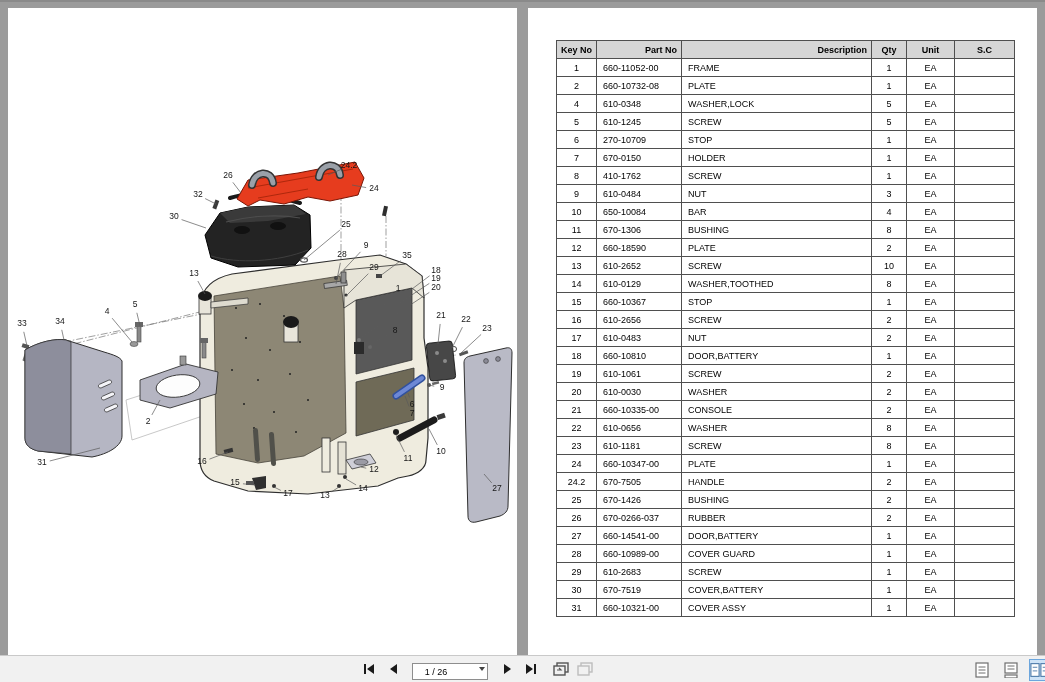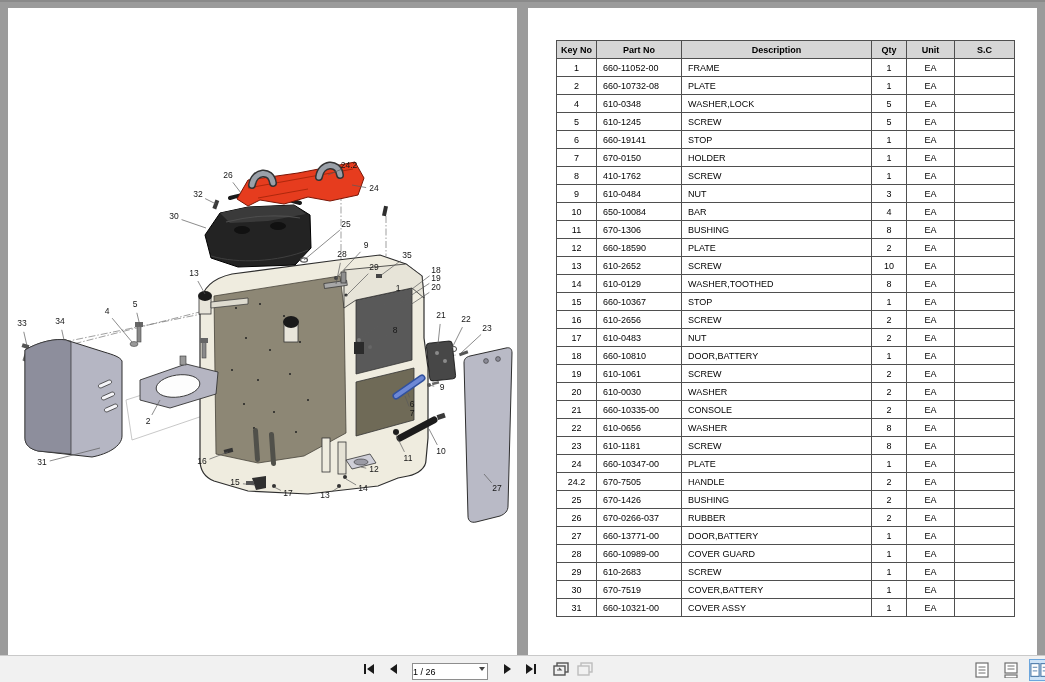--- a/index.html
+++ b/index.html
@@ -10,42 +10,42 @@
 
   .page { position:absolute; top:8px; width:509px; height:647px; background:#ffffff; }
   #left-page  { left:8px; }
   #right-page { left:528px; }
 
   
   .parts-table { position:absolute; left:28px; top:32px; border-collapse:collapse;
     font-size:9px; color:#000; }
   .parts-table th, .parts-table td { border:1px solid #4f4f4f; height:18px; padding:0 4px;
     font-weight:normal; white-space:nowrap; overflow:hidden; }
-  .parts-table th { background:#d6d6d6; font-weight:bold; text-align:center; }
+  .parts-table th { background:#d6d6d6; font-weight:bold; text-align:right; }
   .parts-table th.c, .parts-table td.c { text-align:center; }
   .parts-table td.l { text-align:left; padding-left:6px; }
   col.key  { width:35px; }  col.part { width:85px; }
   col.desc { width:190px; } col.qty  { width:35px; }
   col.unit { width:48px; }  col.sc   { width:60px; }
 
   
   #diagram-svg { position:absolute; left:0; top:0; }
   .callout-text { font-size:8.5px; fill:#161616; }
   .leader { stroke:#5a5a5a; stroke-width:0.7; }
 
   
   #toolbar { position:absolute; left:0; top:655px; width:1045px; height:27px;
     background:#f1f1f1; border-top:1px solid #c9c9c9; }
   .nav-group { position:absolute; left:360px; top:0; height:26px; display:flex;
     align-items:center; gap:6px; }
   .tb-btn { width:18px; height:18px; border:none; background:transparent; display:flex;
     align-items:center; justify-content:center; padding:0; cursor:pointer; }
   #page-box { position:relative; width:76px; height:17px; margin:0 4px; }
   #page-input { width:76px; height:17px; border:1px solid #8e8e8e; background:#fff;
-    font-size:9px; font-family:"Liberation Sans", sans-serif; padding-right:28px; }
+    font-size:9px; font-family:"Liberation Sans", sans-serif; text-align:center; padding-right:28px; }
   #page-caret { position:absolute; right:3px; top:6px; width:0; height:0;
     border-left:3px solid transparent; border-right:3px solid transparent;
     border-top:4px solid #444; pointer-events:none; }
   .view-group { position:absolute; right:-6px; top:2px; height:24px; display:flex;
     align-items:center; gap:7px; }
   .view-btn { width:22px; height:22px; border:1px solid transparent; background:transparent;
     display:flex; align-items:center; justify-content:center; padding:0; cursor:pointer; }
   .view-btn.active { background:#cde3f7; border:1px solid #6ca6dd; }
 </style>
 </head>
@@ -340,21 +340,21 @@
           <tr>
             <td class="c">5</td>
             <td class="l">610-1245</td>
             <td class="l">SCREW</td>
             <td class="c">5</td>
             <td class="c">EA</td>
             <td class="c"></td>
           </tr>
           <tr>
             <td class="c">6</td>
-            <td class="l">660-19141</td>
+            <td class="l">270-10709</td>
             <td class="l">STOP</td>
             <td class="c">1</td>
             <td class="c">EA</td>
             <td class="c"></td>
           </tr>
           <tr>
             <td class="c">7</td>
             <td class="l">670-0150</td>
             <td class="l">HOLDER</td>
             <td class="c">1</td>
@@ -516,21 +516,21 @@
           <tr>
             <td class="c">26</td>
             <td class="l">670-0266-037</td>
             <td class="l">RUBBER</td>
             <td class="c">2</td>
             <td class="c">EA</td>
             <td class="c"></td>
           </tr>
           <tr>
             <td class="c">27</td>
-            <td class="l">660-13771-00</td>
+            <td class="l">660-14541-00</td>
             <td class="l">DOOR,BATTERY</td>
             <td class="c">1</td>
             <td class="c">EA</td>
             <td class="c"></td>
           </tr>
           <tr>
             <td class="c">28</td>
             <td class="l">660-10989-00</td>
             <td class="l">COVER GUARD</td>
             <td class="c">1</td>

